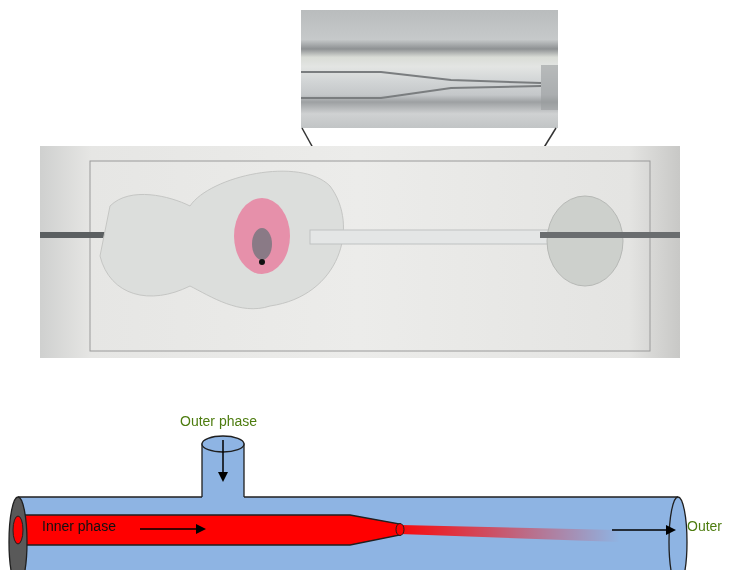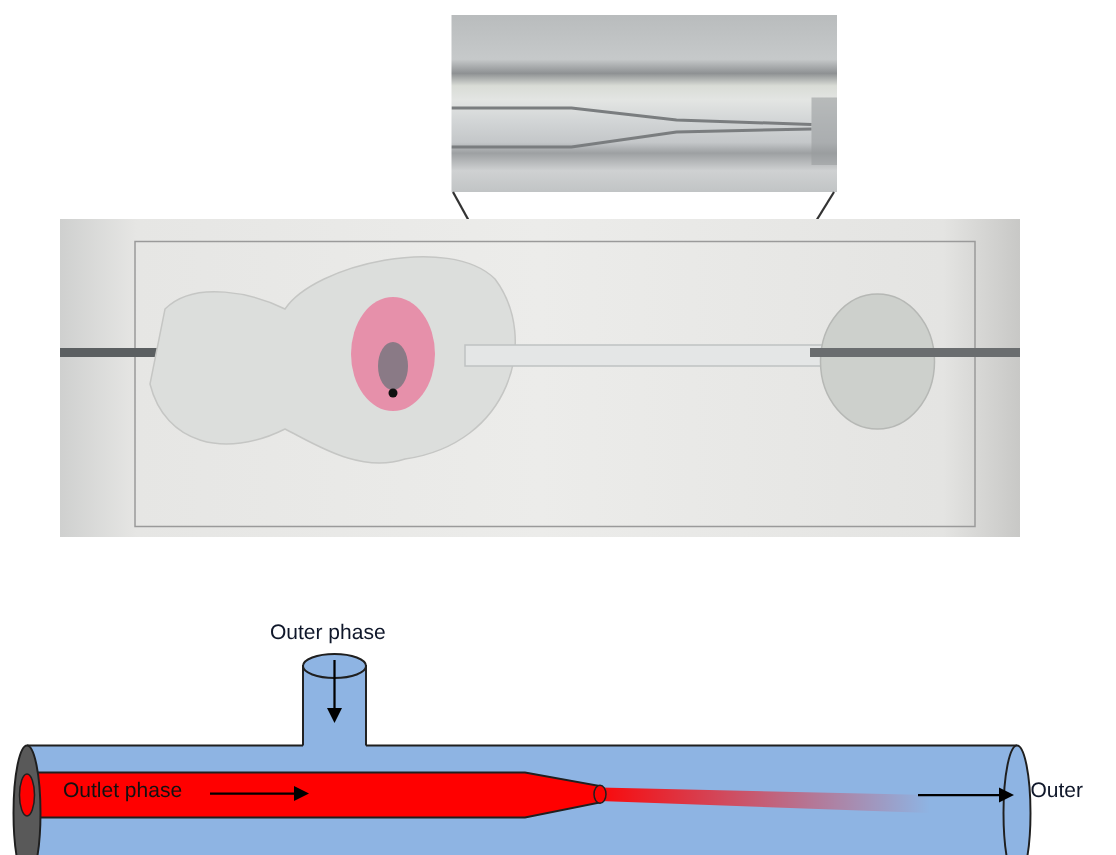--- a/index.html
+++ b/index.html
@@ -1,20 +1,20 @@
 <!DOCTYPE html>
 <html><head>
 <meta charset="utf-8">
 <style>
   html,body{margin:0;padding:0;background:#fff;}
   body{width:744px;height:570px;position:relative;overflow:hidden;font-family:"Liberation Sans",sans-serif;}
   .abs{position:absolute;}
   .inset{left:301px;top:10px;width:257px;height:118px;background:linear-gradient(#b9bcbd 0%,#c6c9ca 25%,#8e9193 33%,#d9dcd6 40%,#e3e5e3 48%,#d2d5d6 60%,#c4c7c9 72%,#9da0a2 78%,#cfd1d2 88%,#c1c4c5 100%);}
   .photo{left:40px;top:146px;width:640px;height:212px;background:linear-gradient(90deg,#cfd0cf 0%,#e6e6e4 8%,#ececea 50%,#e4e4e2 92%,#c8c8c6 100%);}
-  .label{font-size:14px;color:#0f172a;}
+  .label{font-size:14px;color:#4d7c0f;}
 </style>
 </head>
 <body>
 
 <div class="abs inset">
   <svg width="257" height="118" style="position:absolute;left:0;top:0">
     <path d="M0,62 L80,62 L150,70 L240,73" stroke="#7a7d7f" stroke-width="2" fill="none"></path>
     <path d="M0,88 L80,88 L150,78 L240,76" stroke="#7a7d7f" stroke-width="2" fill="none"></path>
     <rect x="240" y="55" width="17" height="45" fill="#9a9d9f" opacity="0.6"></rect>
   </svg>
@@ -64,14 +64,14 @@
   <ellipse cx="18" cy="112" rx="9" ry="45" fill="#595959" stroke="#1f1f1f" stroke-width="1.3"></ellipse>
   <ellipse cx="18" cy="100" rx="5" ry="14" fill="#ff0000" stroke="#1f1f1f" stroke-width="1"></ellipse>
 
   <line x1="223" y1="10" x2="223" y2="45" stroke="#000" stroke-width="1.5"></line>
   <polygon points="218,42 228,42 223,52" fill="#000"></polygon>
   <line x1="140" y1="99" x2="198" y2="99" stroke="#000" stroke-width="1.5"></line>
   <polygon points="196,94 206,99 196,104" fill="#000"></polygon>
   <line x1="612" y1="100" x2="668" y2="100" stroke="#000" stroke-width="1.5"></line>
   <polygon points="666,95 676,100 666,105" fill="#000"></polygon>
 </svg>
-<div class="abs label" style="left:42px;top:518px;color:#111">Outlet phase</div>
+<div class="abs label" style="left:42px;top:518px;color:#111">Inner phase</div>
 <div class="abs label" style="left:687px;top:518px">Outer</div>
 
 </body></html>

